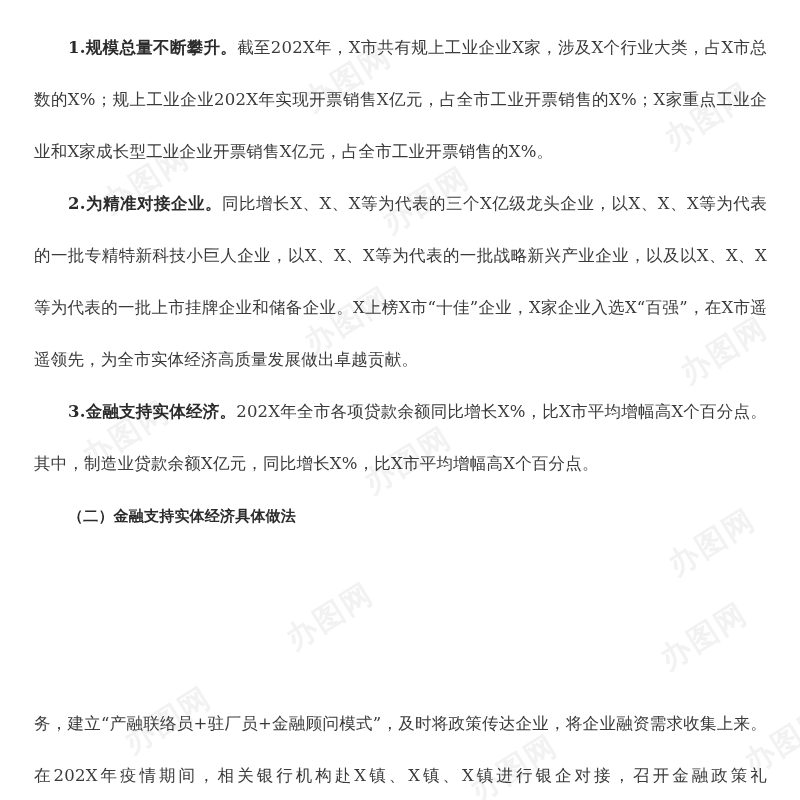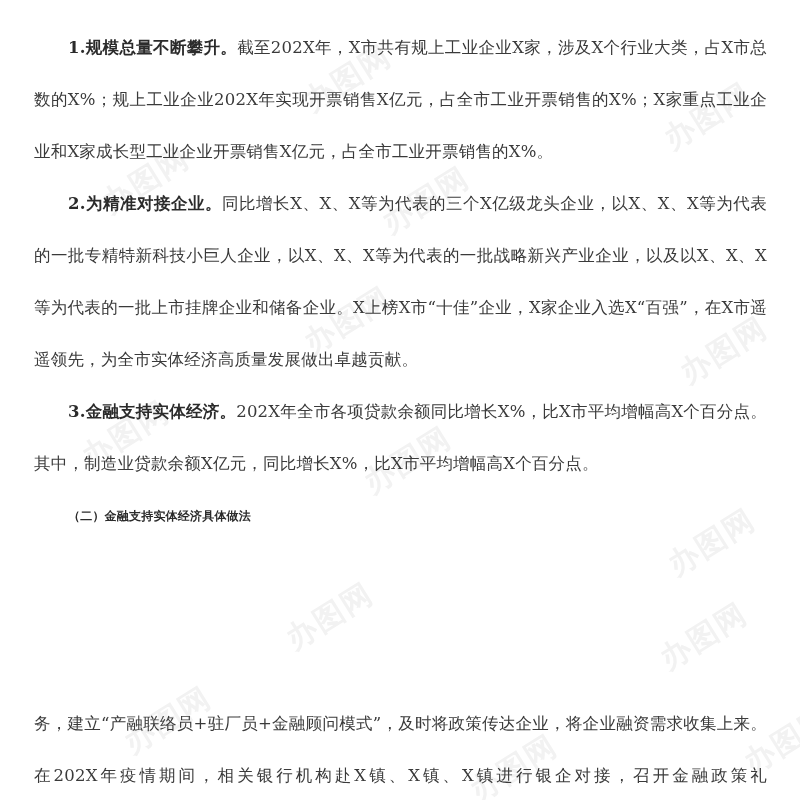--- a/index.html
+++ b/index.html
@@ -86,21 +86,21 @@
 
   .indent {
     display: inline-block;
     width: 34px;
   }
 
   .heading {
     position: absolute;
     left: 34px;
     width: 733px;
-    font-size: 12px;
+    font-size: 15px;
     line-height: 52px;
     color: #2b2b2b;
     font-weight: 700;
     letter-spacing: 0.2px;
   }
 
   
   #p1 { top: 22px; }
   #p2 { top: 178px; }
   #p3 { top: 386px; }

